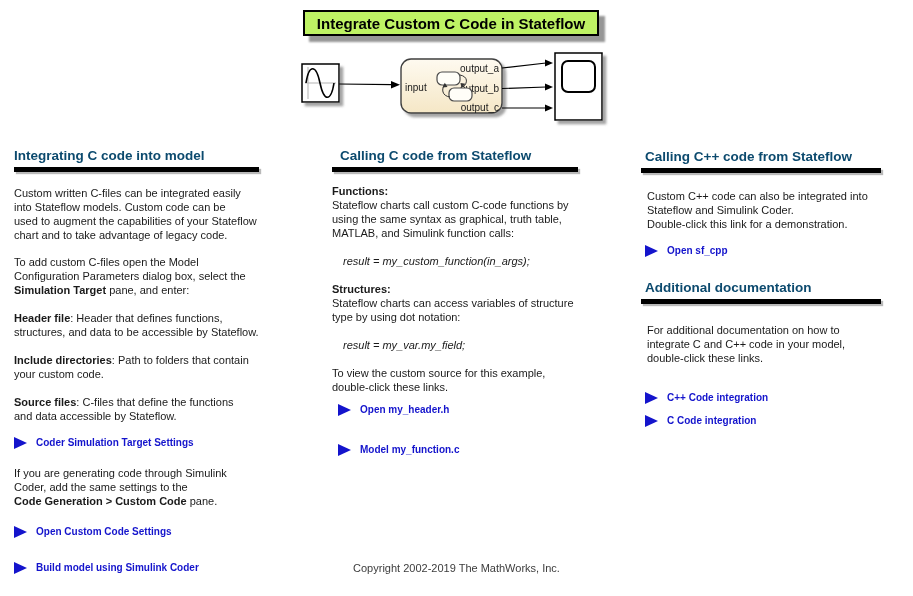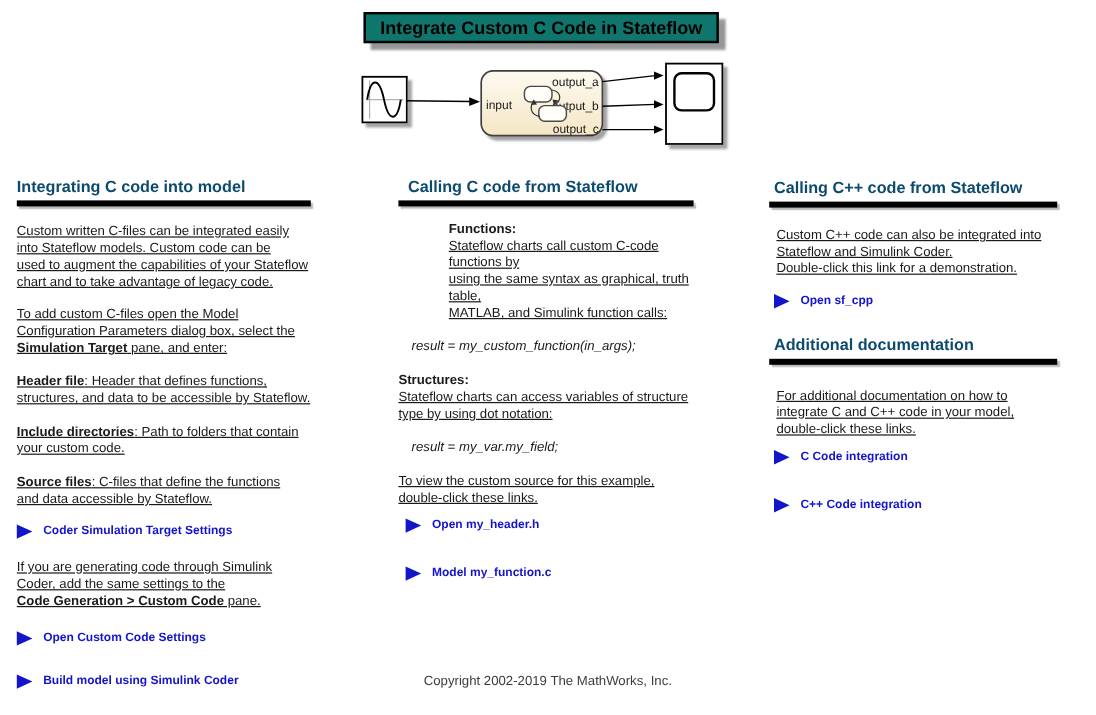--- a/index.html
+++ b/index.html
@@ -7,40 +7,40 @@
   body {
     position:relative;
     width:913px; height:596px;
     font-family:"Liberation Sans", sans-serif;
     color:#1a1a1a;
     overflow:hidden;
   }
   .banner {
     position:absolute; left:303px; top:10px;
     width:296px; height:26px;
-    background:#0f766e;
+    background:#bef264;
     border:2px solid #000;
     box-shadow:6px 6px 2px #969696;
     display:flex; align-items:center; justify-content:center;
     font-size:15px; font-weight:bold; color:#000;
     white-space:nowrap;
   }
   .diagram { position:absolute; left:290px; top:46px; }
   .col { position:absolute; font-size:11px; line-height:14px; }
   .col-left  { left:14px;  top:148px; width:262px; }
   .col-mid   { left:332px; top:148px; width:258px; }
   .col-right { left:641px; top:149px; width:262px; }
   .heading { font-size:13.5px; line-height:16px; font-weight:bold; color:#0c4a6e; white-space:nowrap; }
   .pl4 { padding-left:4px; } .pl6 { padding-left:6px; } .pl8 { padding-left:8px; } .pl11 { padding-left:11px; }
   .rule { height:5px; background:#000; margin-top:3px; box-shadow:2px 2px 1px #b9b9b9; }
   .rule-l { width:245px; } .rule-m { width:246px; } .rule-r { width:240px; }
-  .body { white-space:pre-line;text-decoration:underline; }
+  .body { white-space:pre-line; }
   .b { font-weight:bold; }
   .code { font-style:italic; white-space:pre-line; }
-  .mt9{margin-top:9px;} .mt12{margin-top:12px;margin-left:42px;} .mt13{margin-top:13px;} .mt14{margin-top:14px;}
+  .mt9{margin-top:9px;} .mt12{margin-top:12px;} .mt13{margin-top:13px;} .mt14{margin-top:14px;}
   .mt16{margin-top:16px;} .mt17{margin-top:17px;} .mt19{margin-top:19px;} .mt22{margin-top:22px;} .mt26{margin-top:26px;}
   .link {
     display:flex; align-items:center; gap:9px;
     color:#1414CC; font-weight:bold; font-size:10px; line-height:14px;
     cursor:pointer; white-space:nowrap;
   }
   .tri {
     width:0; height:0; flex:none;
     border-top:6px solid transparent;
     border-bottom:6px solid transparent;
@@ -204,24 +204,24 @@
     <span>Open sf_cpp</span>
   </div>
 
   <div class="heading pl4 mt22">Additional documentation</div>
   <div class="rule rule-r"></div>
 
   <p class="body mt19 pl6">For additional documentation on how to
 integrate C and C++ code in your model,
 double-click these links.</p>
 
+  <div class="link mt26 pl4">
+    <span class="tri"></span>
+    <span>C++ Code integration</span>
+  </div>
+
   <div class="link mt9 pl4">
     <span class="tri"></span>
     <span>C Code integration</span>
   </div>
-
-  <div class="link mt26 pl4">
-    <span class="tri"></span>
-    <span>C++ Code integration</span>
-  </div>
 </div>
 
 <div class="footer">Copyright 2002-2019 The MathWorks, Inc.</div>
 
 </body></html>

